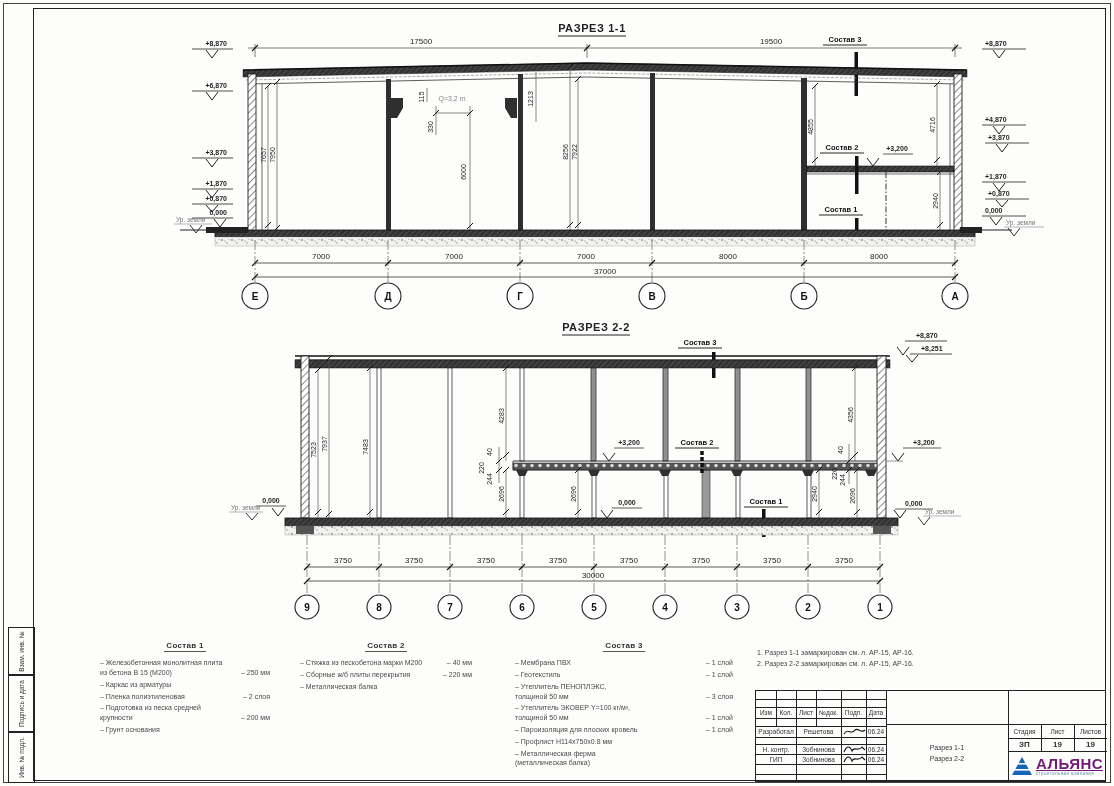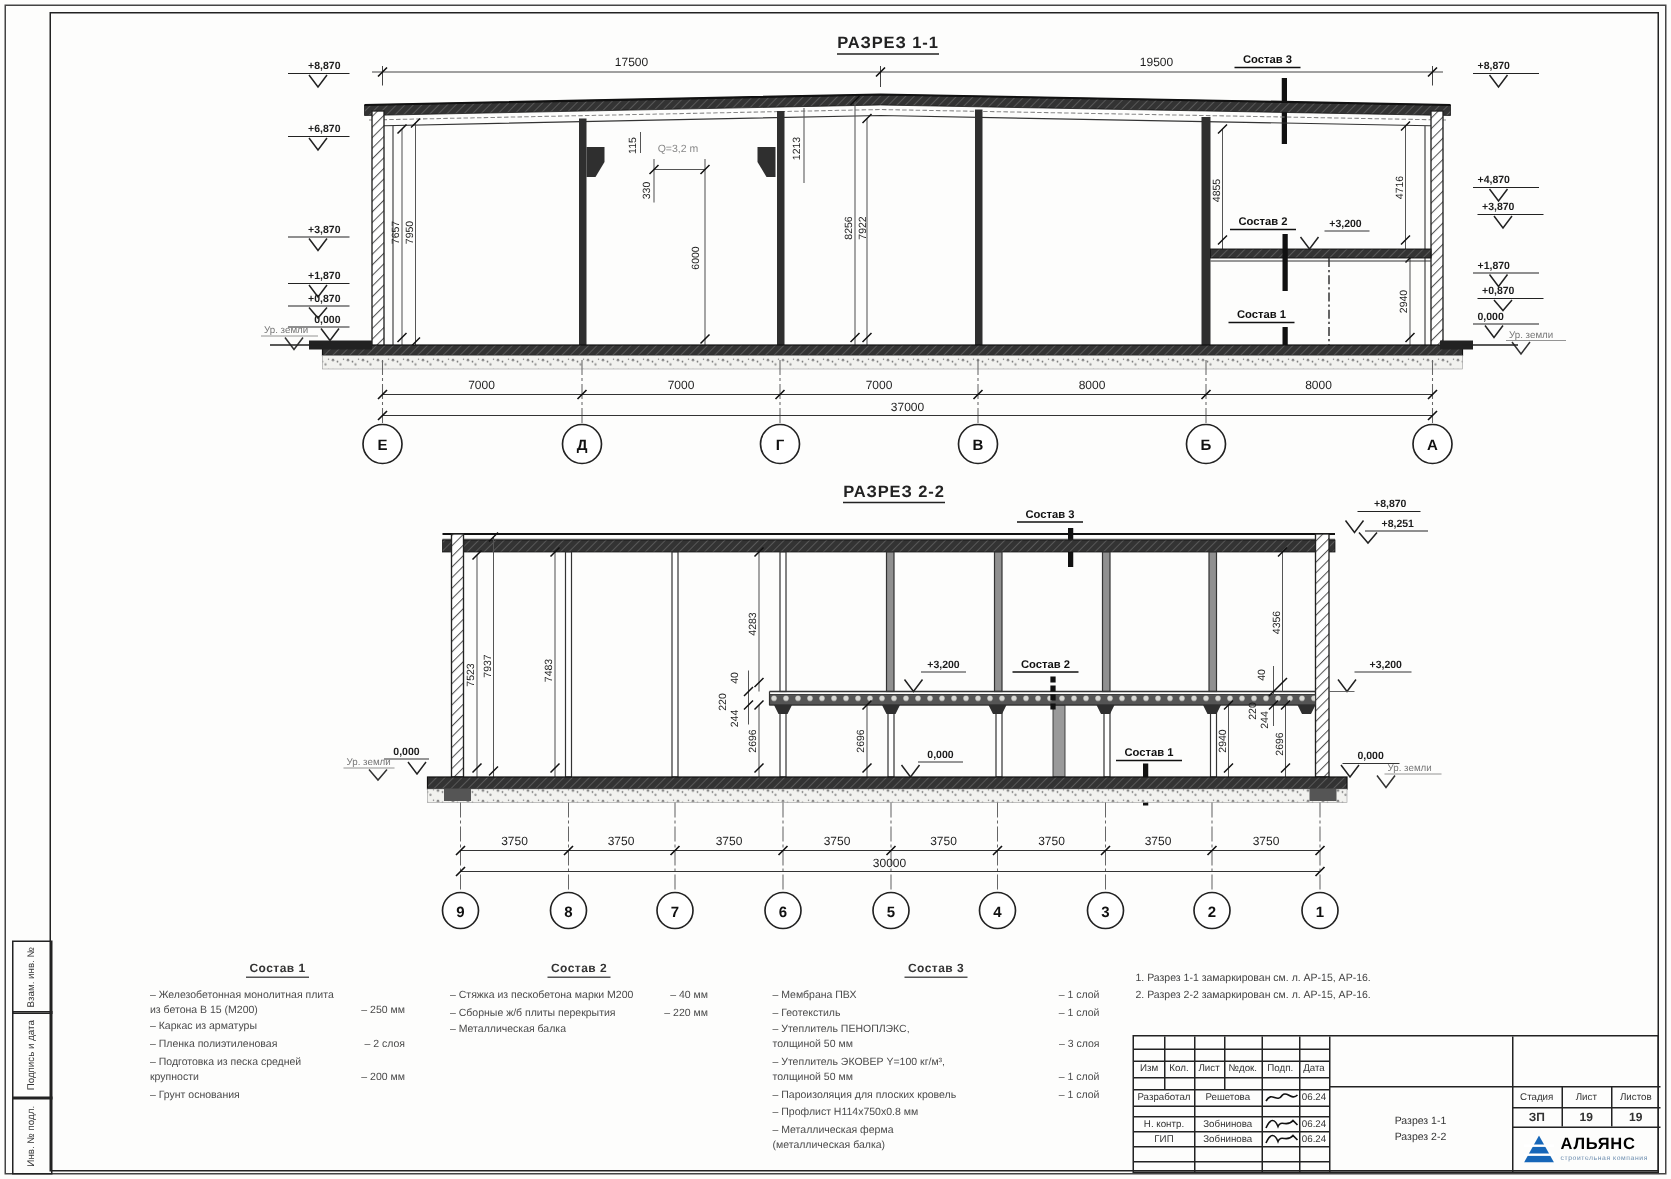--- a/index.html
+++ b/index.html
@@ -27,21 +27,21 @@
   .li-text{white-space:pre-line;}
   .li-val{white-space:nowrap;padding-left:6px;}
   .notes{font-size:7px;color:#444;line-height:1.5;}
   
   .stamp{left:755px;top:690px;width:351px;height:92px;border:1.4px solid #222;box-sizing:border-box;font-size:6.5px;color:#333;}
   .stamp .vline,.stamp .hline{position:absolute;background:#222;}
   .stamp .cell{position:absolute;display:flex;align-items:center;justify-content:center;text-align:center;}
   .stage-val{font-size:8px;font-weight:600;}
   .doc-title{font-size:7px;color:#333;line-height:1.5;}
   .logo{position:absolute;left:254px;top:61px;width:95px;height:28px;display:flex;align-items:center;justify-content:center;gap:4px;}
-  .logo-name{font-size:11px;font-weight:700;color:#000000;letter-spacing:.5px;line-height:1;}
+  .logo-name{font-size:15px;font-weight:700;color:#701a75;letter-spacing:.5px;line-height:1;text-decoration:underline;}
   .logo-sub{font-size:4.5px;color:#6b8cae;letter-spacing:.4px;}
 </style>
 </head>
 <body>
 
 <div class="sheet">
   <div class="abs outer-border"></div>
   <div class="abs main-frame"></div>
 
   <div class="abs strip-box" style="top:627px;height:47px;">

